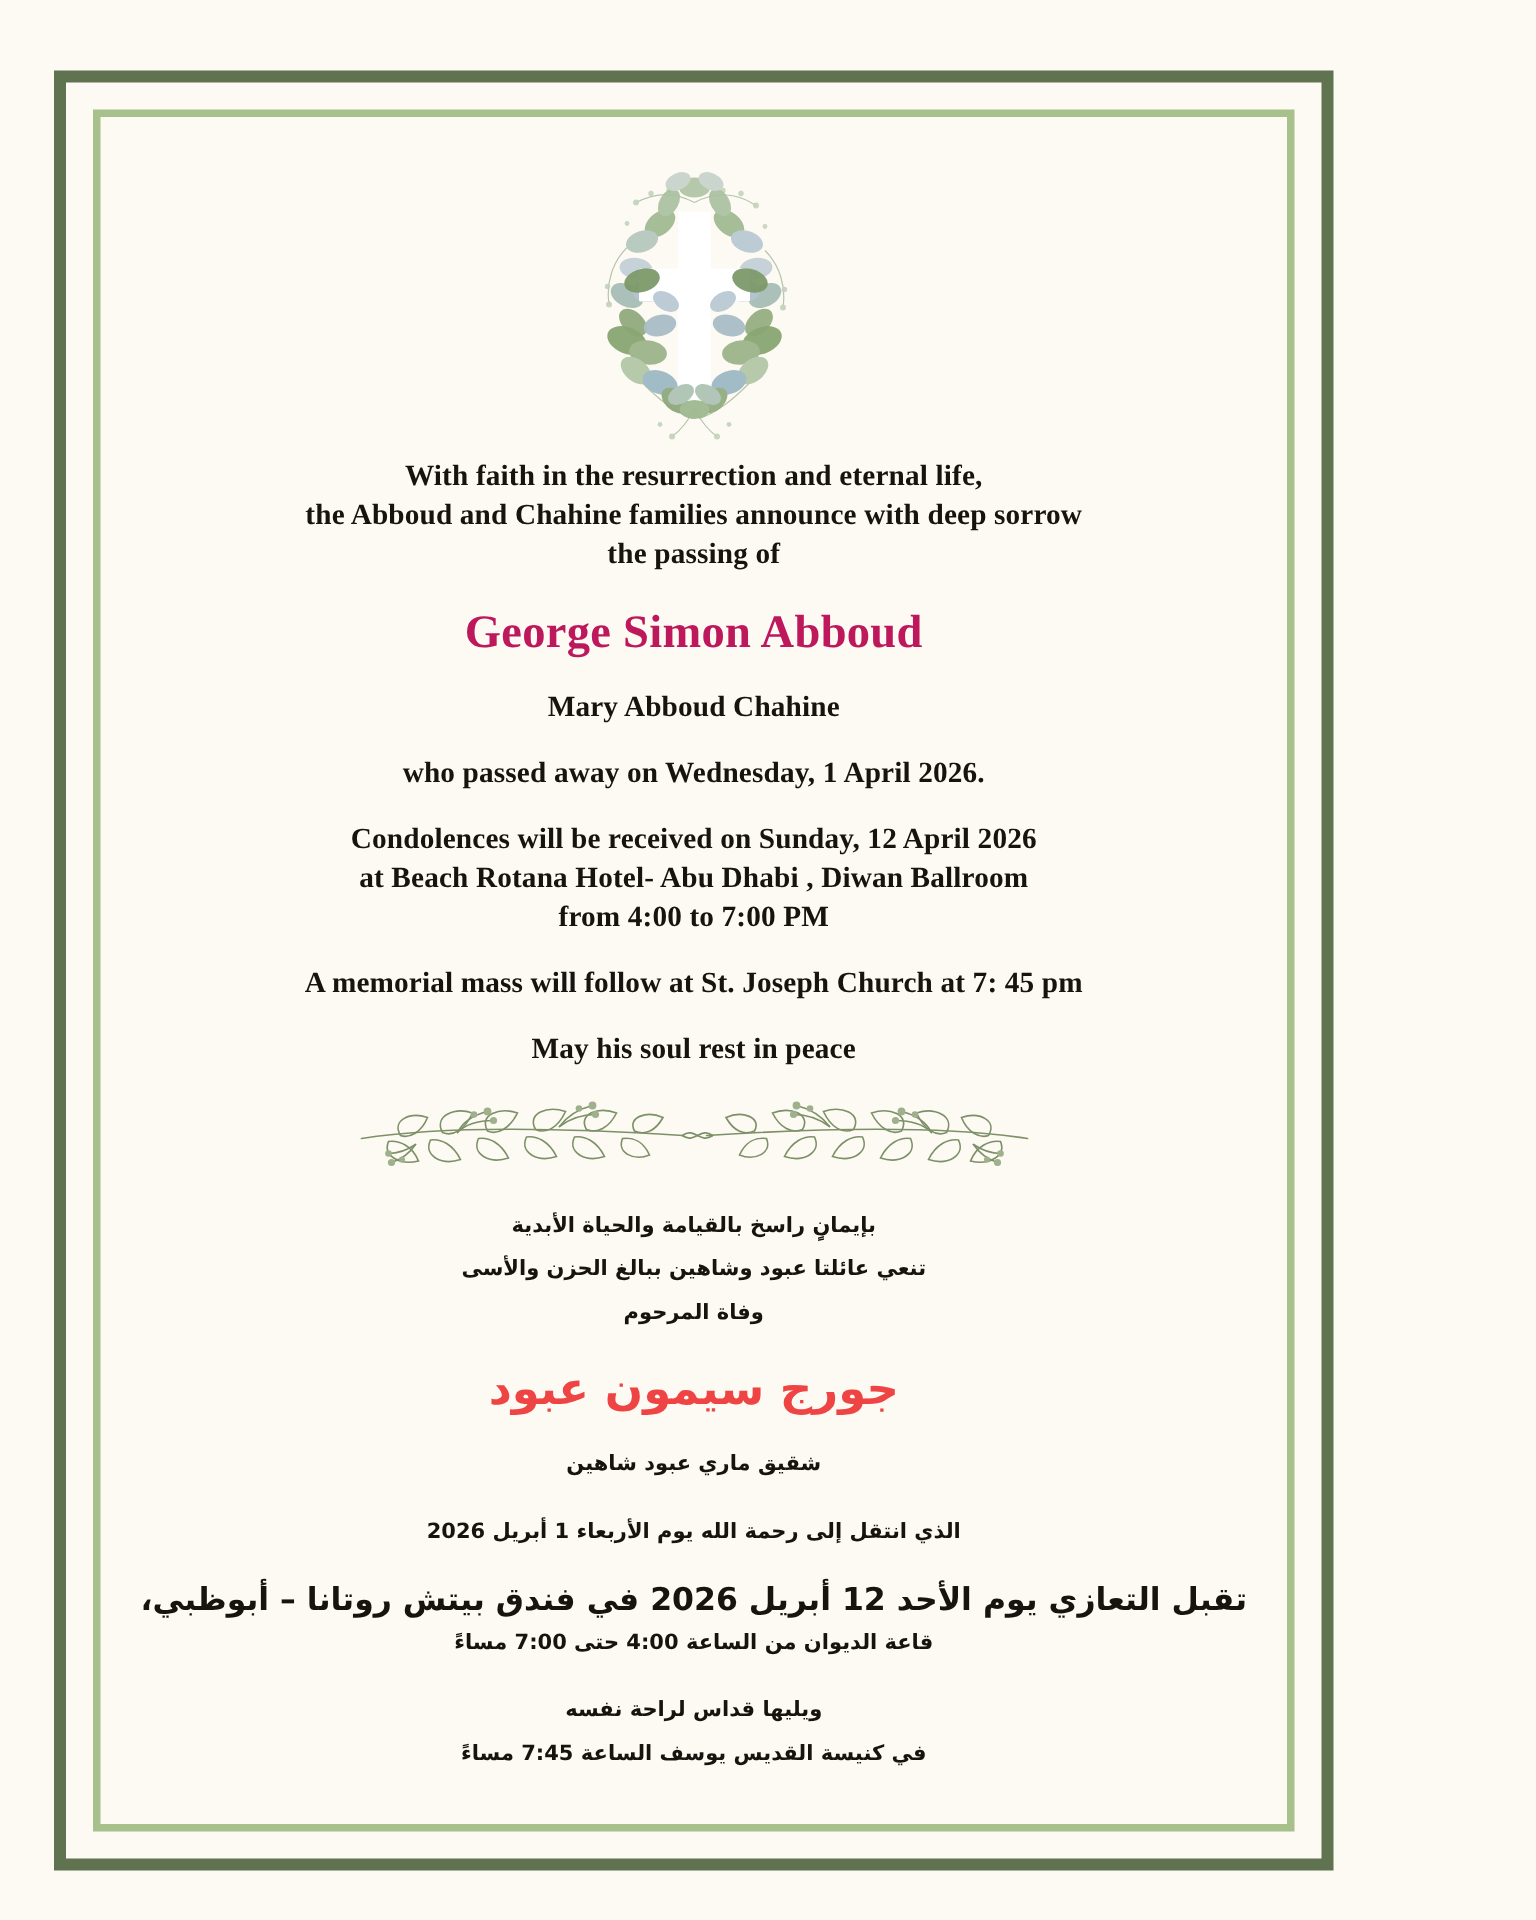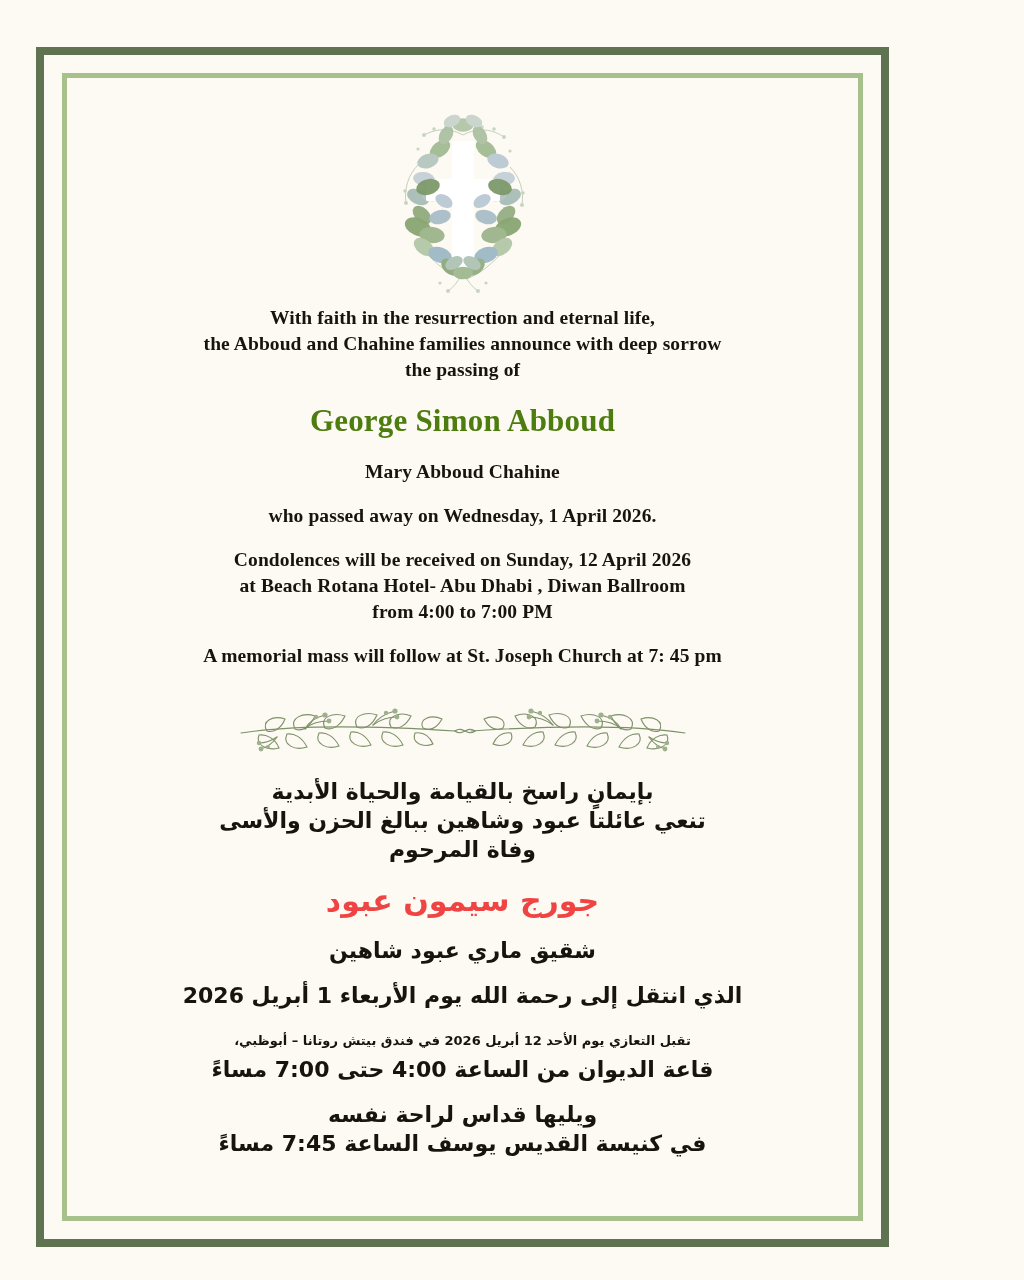--- a/index.html
+++ b/index.html
@@ -84,56 +84,56 @@
   }
   .en-para { margin: 0 0 18px 0; }
   .en-para.tight { margin-bottom: 0; }
 
   .deceased-name-en {
     font-size: 31px;
     line-height: 40px;
     font-weight: 700;
     letter-spacing: 0.2px;
     margin: 18px 0 18px 0;
-    color: #4d7c0f;
+    color: #be185d;
   }
 
   
   .divider {
     width: 460px;
     height: 56px;
     margin: 16px 0 18px 0;
     flex: none;
   }
   .divider svg { display: block; width: 100%; height: 100%; }
 
   
   .ar-block {
     direction: rtl;
     text-align: center;
     width: 100%;
     font-family: "DejaVu Sans", "Liberation Sans", sans-serif;
   }
   .ar-line {
-    font-size: 22px;
+    font-size: 14px;
     line-height: 29px;
     font-weight: 700;
     color: #17140f;
   }
   .ar-para { margin: 0 0 16px 0; }
   .ar-para.tight { margin-bottom: 0; }
 
   .deceased-name-ar {
     font-size: 30px;
     line-height: 42px;
     font-weight: 700;
     margin: 16px 0 14px 0;
     color: #ef4444;
   }
-  .ar-wide { font-size: 13px; }
+  .ar-wide { font-size: 21px; }
 </style>
 </head>
 <body>
 
 <div class="card">
 
   <div class="frame-outer"></div>
   <div class="frame-inner"></div>
 
   <div class="content">
@@ -254,20 +254,23 @@
       <div class="en-para">
         <div class="en-line">Condolences will be received on Sunday, 12 April 2026</div>
         <div class="en-line">at Beach Rotana Hotel- Abu Dhabi , Diwan Ballroom</div>
         <div class="en-line">from 4:00 to 7:00 PM</div>
       </div>
 
       <div class="en-para">
         <div class="en-line">A memorial mass will follow at St. Joseph Church at 7: 45 pm</div>
       </div>
 
+      <div class="en-para tight">
+        <div class="en-line">May his soul rest in peace</div>
+      </div>
 
     </div>
 
     <div class="divider">
       <svg viewBox="0 0 460 56" xmlns="http://www.w3.org/2000/svg">
         <defs>
 
           <g id="halfvine" fill="none" stroke="#7d9168" stroke-width="1.1" stroke-linecap="round">
 
             <path d="M8 30 C 60 22, 130 22, 222 28"></path>

